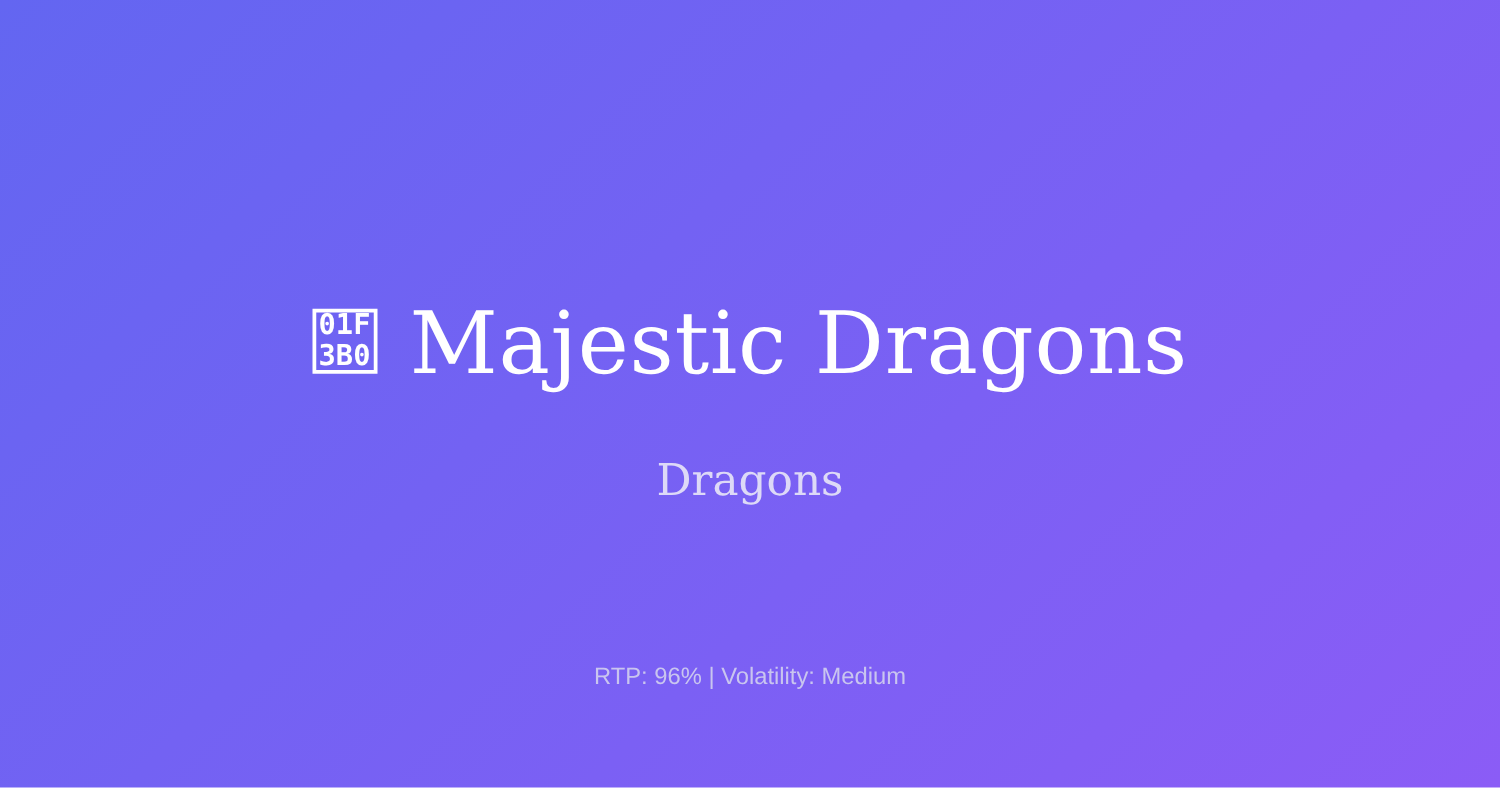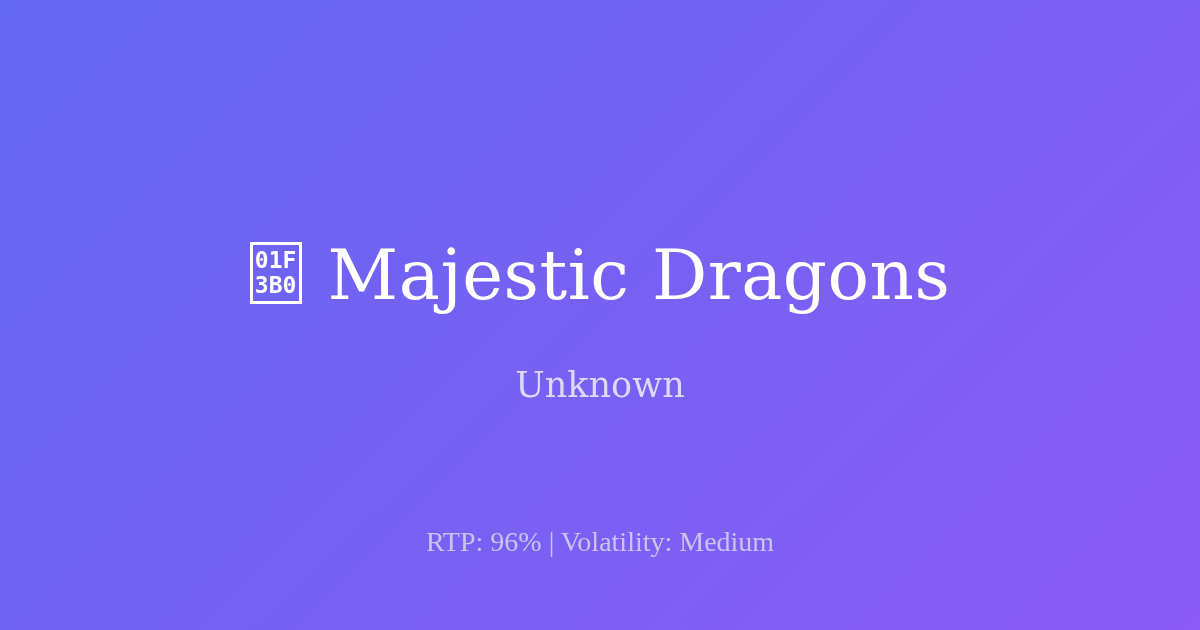--- a/index.html
+++ b/index.html
@@ -39,21 +39,21 @@
     gap: 26px;
   }
 
   
   .tofu-glyph {
     display: inline-flex;
     flex-direction: column;
     align-items: center;
     justify-content: center;
     width: 52px;
-    height: 62px;
+    height: 52px;
     box-sizing: border-box;
     border: 3px solid #ffffff;
     color: #ffffff;
     font-family: "DejaVu Sans Mono", "Liberation Mono", monospace;
     font-size: 23px;
     font-weight: 700;
     line-height: 25px;
     letter-spacing: 0px;
     padding: 0 2px;
     position: relative;
@@ -87,37 +87,37 @@
   }
 
   
   .meta {
     position: absolute;
     left: 0;
     right: 0;
     top: 527px;
     text-align: center;
     color: #c9c5ef;
-    font-family: Liberation Serif, serif;
+    font-family: Liberation Sans, sans-serif;
     font-weight: 400;
-    font-size: 28px;
+    font-size: 19px;
     line-height: 30px;
     white-space: nowrap;
   }
 </style>
 </head>
 <body>
 
 <div class="og-card">
 
   <div class="title-row">
     <span class="tofu-glyph">
       <span>01F</span>
       <span>3B0</span>
     </span>
     <h1 class="title-text">Majestic Dragons</h1>
   </div>
 
-  <div class="subtitle">Unknown</div>
+  <div class="subtitle">Dragons</div>
 
   <div class="meta">RTP: 96% | Volatility: Medium</div>
 
 </div>
 
 </body></html>

